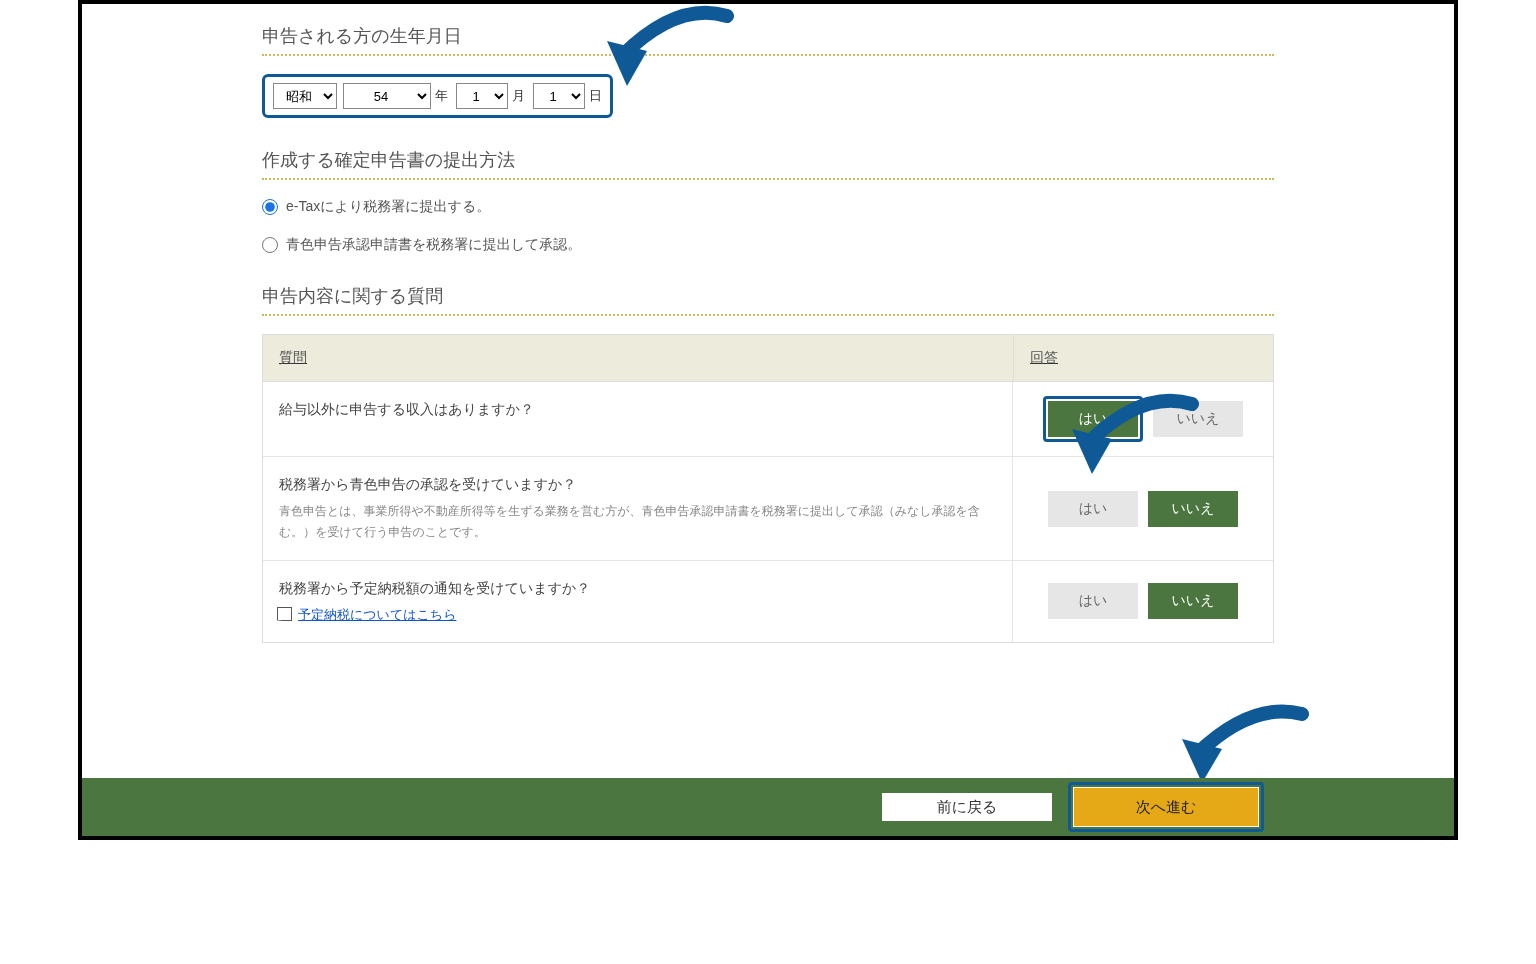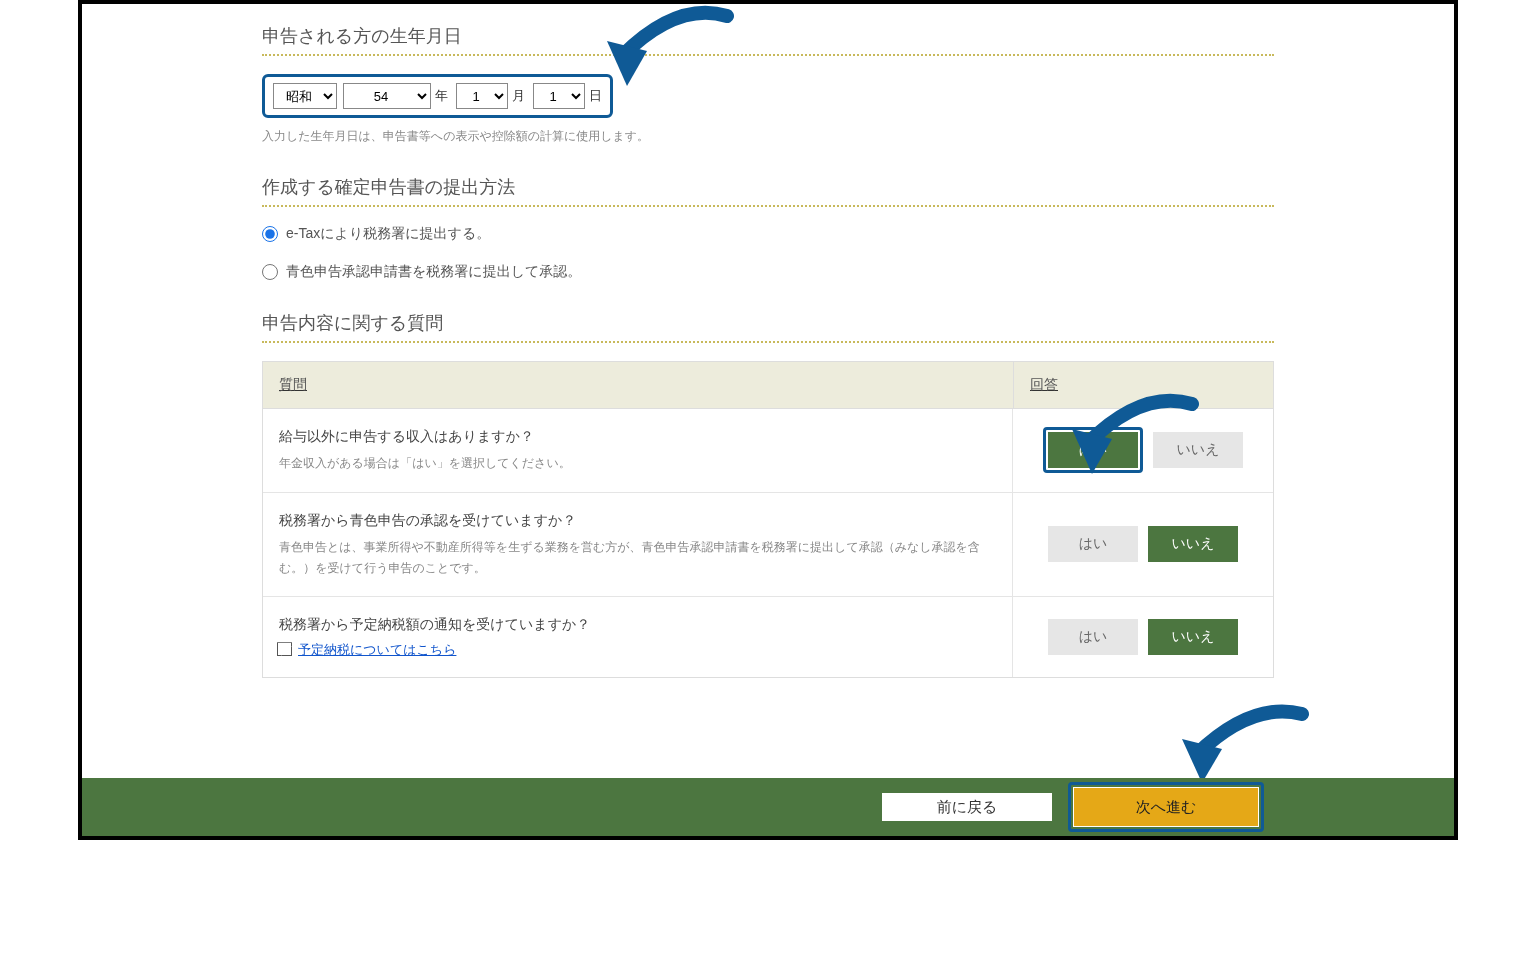--- a/index.html
+++ b/index.html
@@ -199,21 +199,20 @@
       <div class="dob-row">
         <select class="sel-era"><option>昭和</option></select>
         <select class="sel-year"><option>54</option></select>
         <span class="unit">年</span>
         <select class="sel-month"><option>1</option></select>
         <span class="unit">月</span>
         <select class="sel-day"><option>1</option></select>
         <span class="unit">日</span>
       </div>
     </div>
-    <div class="dob-note">入力した生年月日は、申告書等への表示や控除額の計算に使用します。</div>
 
     <div class="section-title with-top-margin">作成する確定申告書の提出方法</div>
     <div class="radio-group">
       <label class="radio-item">
         <input type="radio" name="submit-method" checked="" style="">
         <span>e-Taxにより税務署に提出する。</span>
       </label>
       <label class="radio-item">
         <input type="radio" name="submit-method" style="">
         <span>青色申告承認申請書を税務署に提出して承認。</span>
@@ -224,21 +223,20 @@
 
     <div class="question-table">
       <div class="qt-header">
         <div class="qt-h-q">質問</div>
         <div class="qt-h-a">回答</div>
       </div>
 
       <div class="qt-row">
         <div class="qt-q">
           <div class="qt-q-text">給与以外に申告する収入はありますか？</div>
-          <div class="qt-q-sub">年金収入がある場合は「はい」を選択してください。</div>
         </div>
         <div class="qt-a">
           <span class="ans-highlight-wrap">
             <button class="ans-btn ans-selected">はい</button>
           </span>
           <button class="ans-btn ans-unselected">いいえ</button>
         </div>
       </div>
 
       <div class="qt-row">

